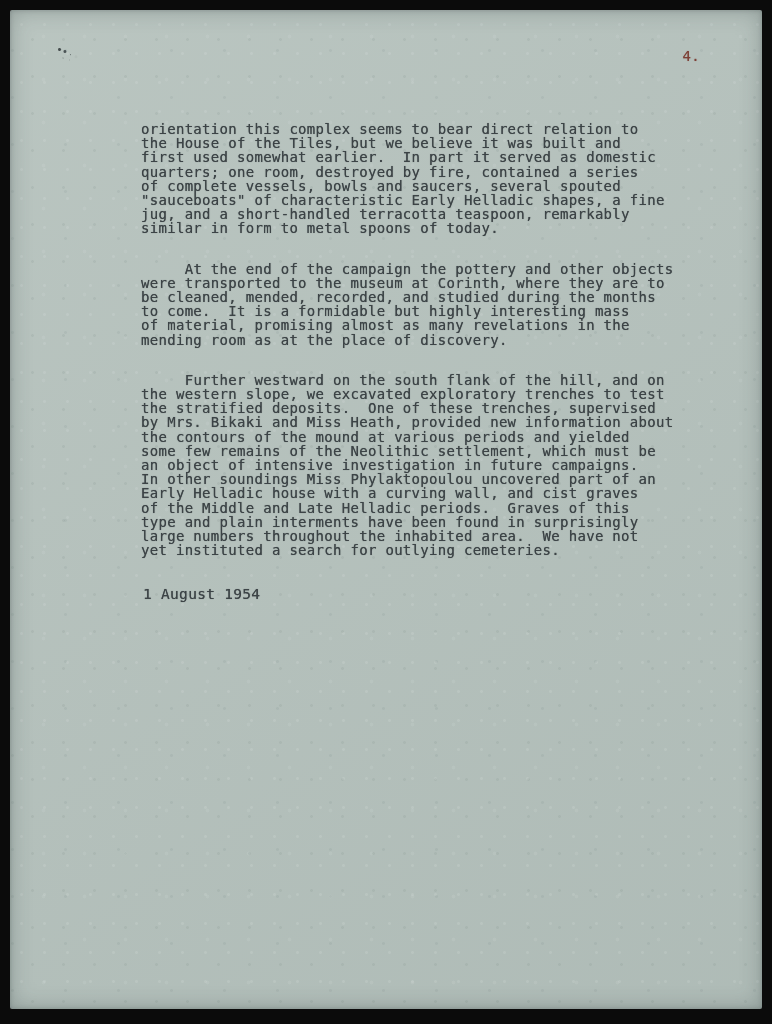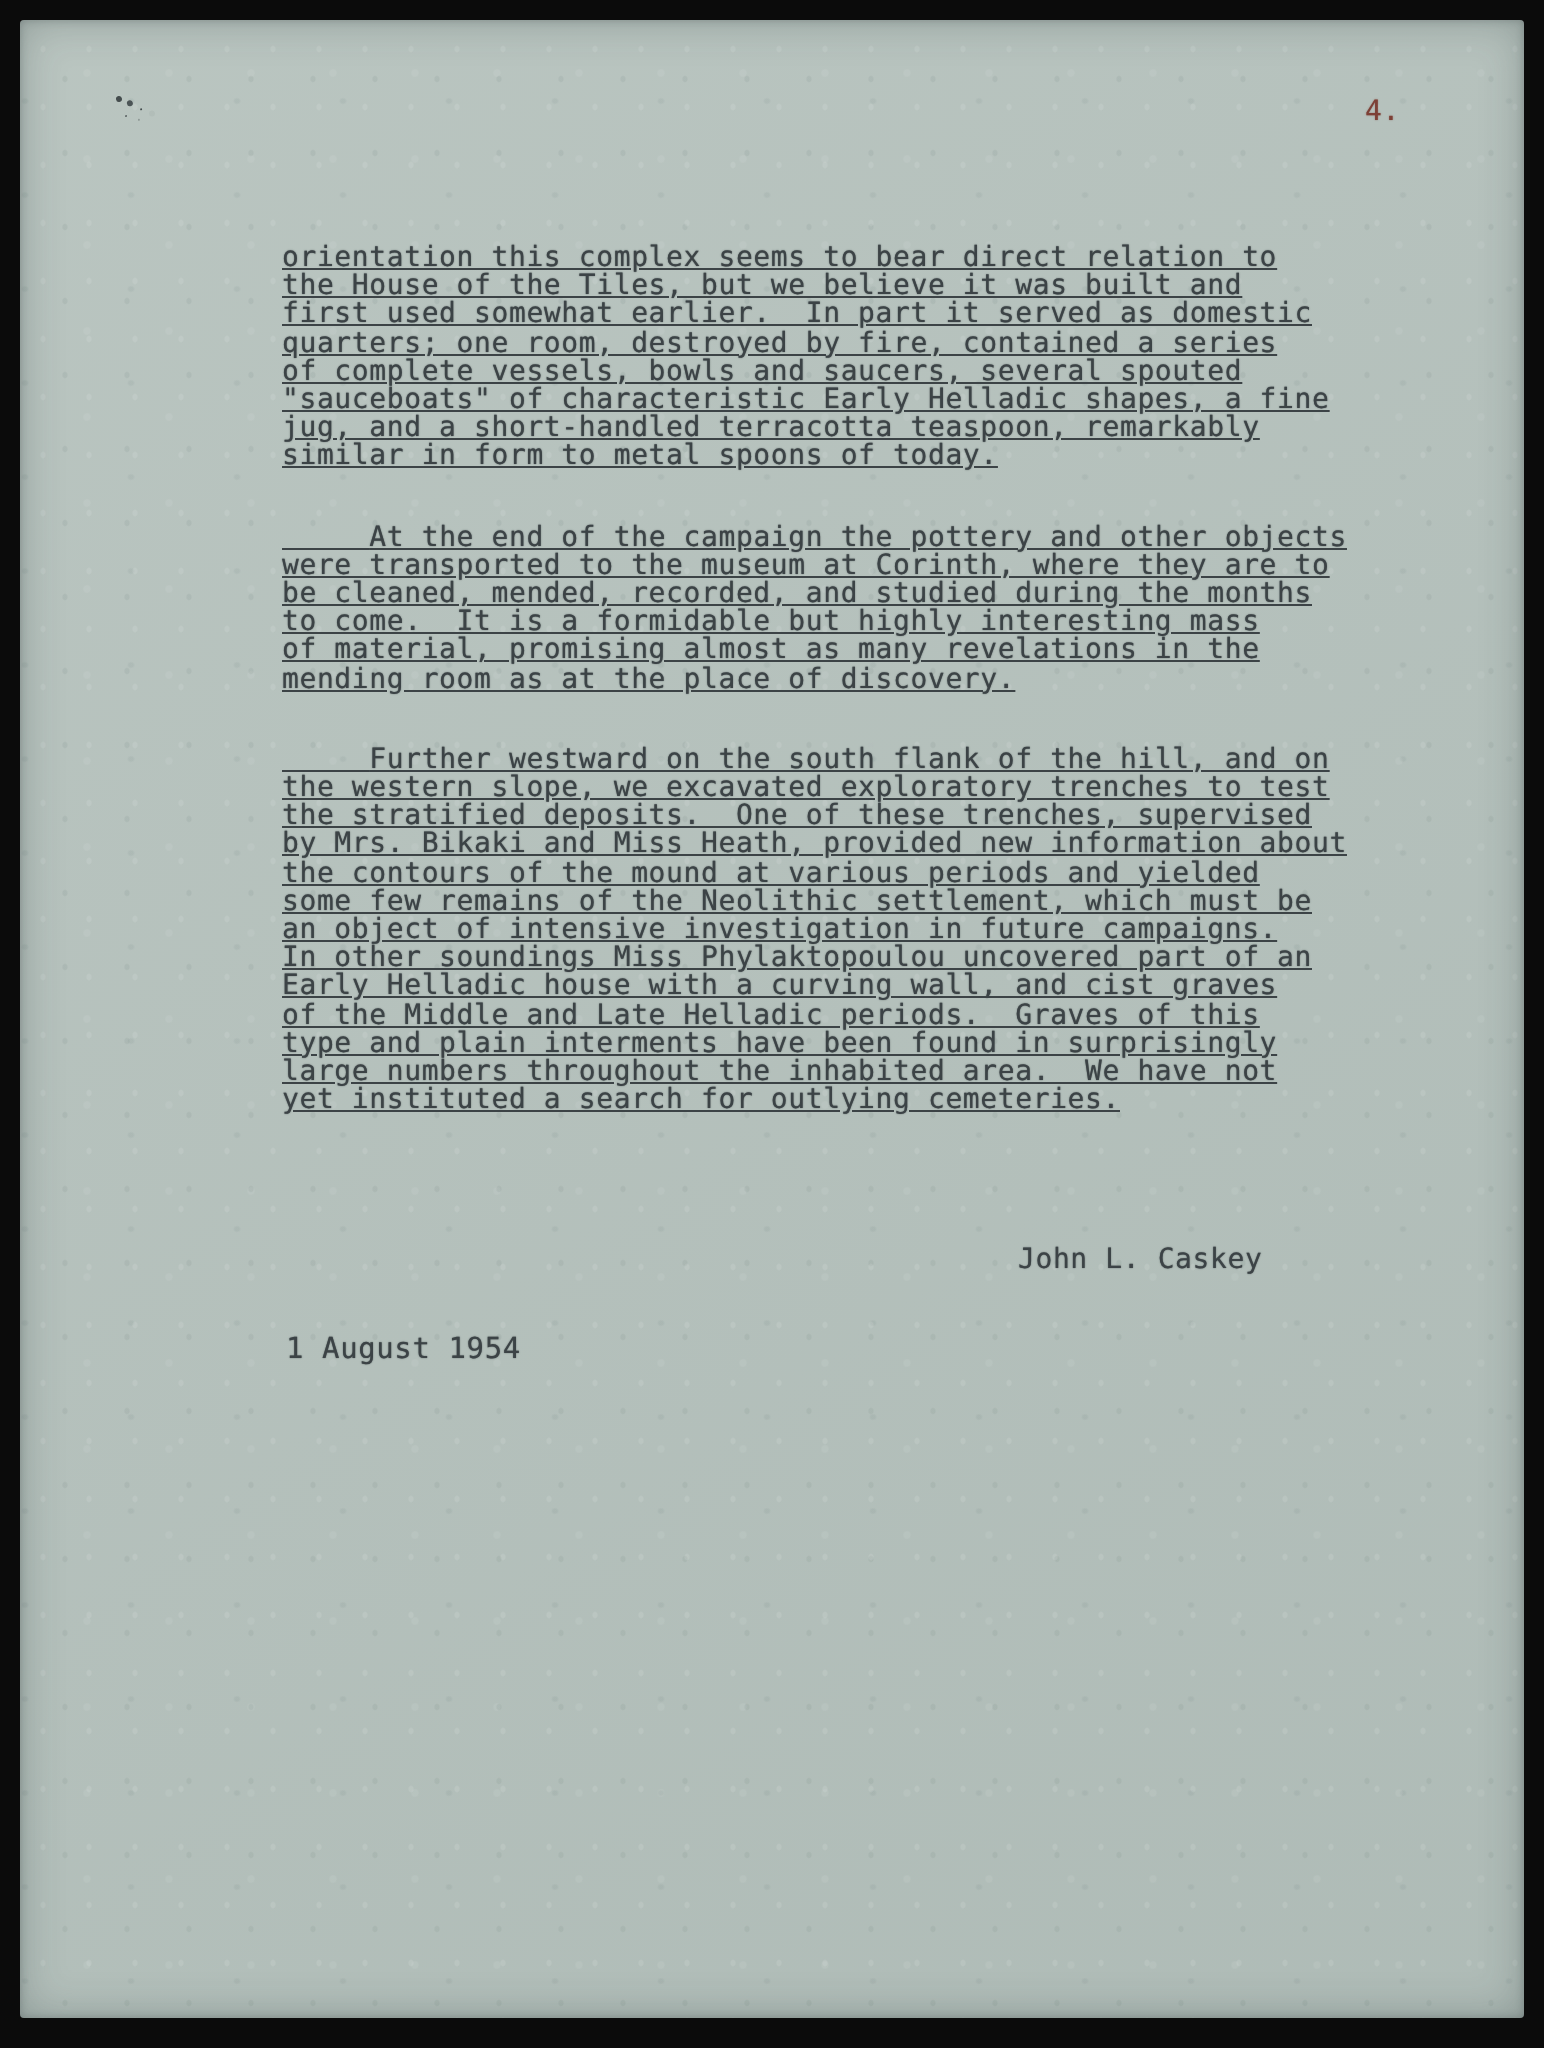--- a/index.html
+++ b/index.html
@@ -73,21 +73,20 @@
     width: 560px;
     font-size: 14px;
     line-height: 14.2px;
     letter-spacing: 0.3px;
     color: var(--ink);
     text-shadow: 0 0 0.7px rgba(44,52,55,0.75);
   }
   .text-block p {
     white-space: pre-wrap;
     margin: 0 0 26px 0;
-    text-decoration: underline;
   }
   .signature {
     margin-top: 66px;
     padding-left: 368px;
     white-space: pre;
   }
   .date-line {
     margin-top: 30px;
     padding-left: 2px;
     white-space: pre;
@@ -122,17 +121,16 @@
 by Mrs. Bikaki and Miss Heath, provided new information about
 the contours of the mound at various periods and yielded
 some few remains of the Neolithic settlement, which must be
 an object of intensive investigation in future campaigns.
 In other soundings Miss Phylaktopoulou uncovered part of an
 Early Helladic house with a curving wall, and cist graves
 of the Middle and Late Helladic periods.  Graves of this
 type and plain interments have been found in surprisingly
 large numbers throughout the inhabited area.  We have not
 yet instituted a search for outlying cemeteries.</p>
-      <div class="signature">John L. Caskey</div>
       <div class="date-line">1 August 1954</div>
     </div>
   </div>
 </div>
 
 </body></html>

